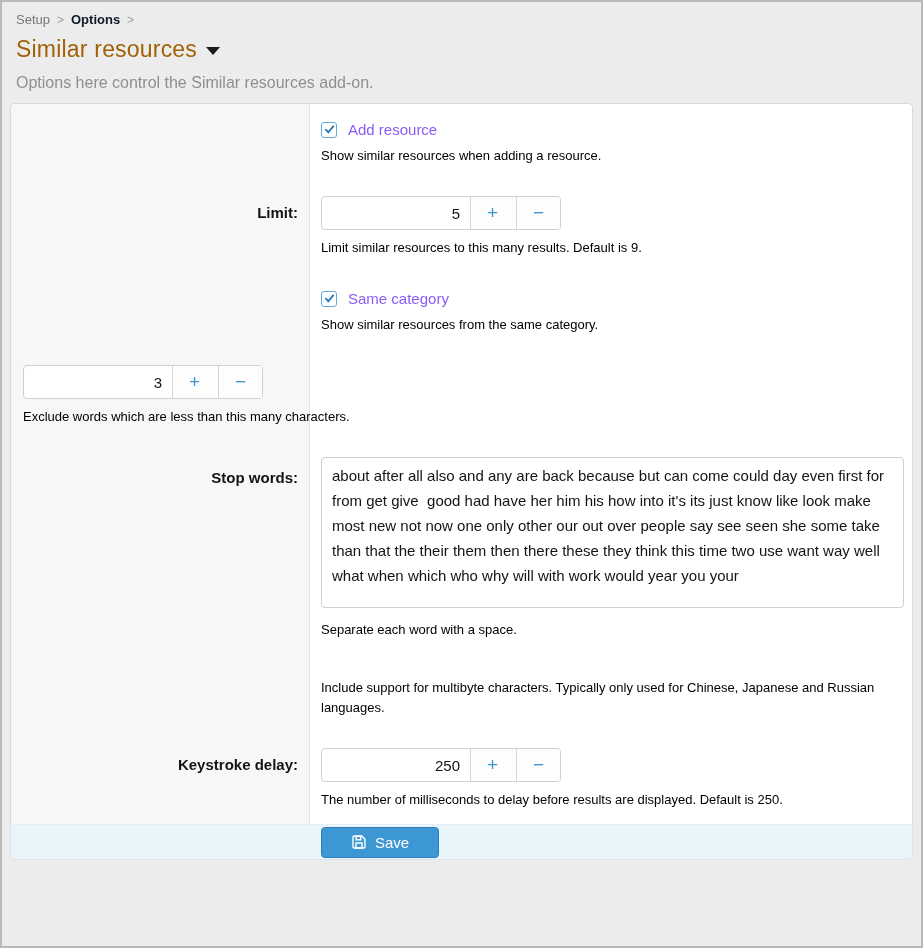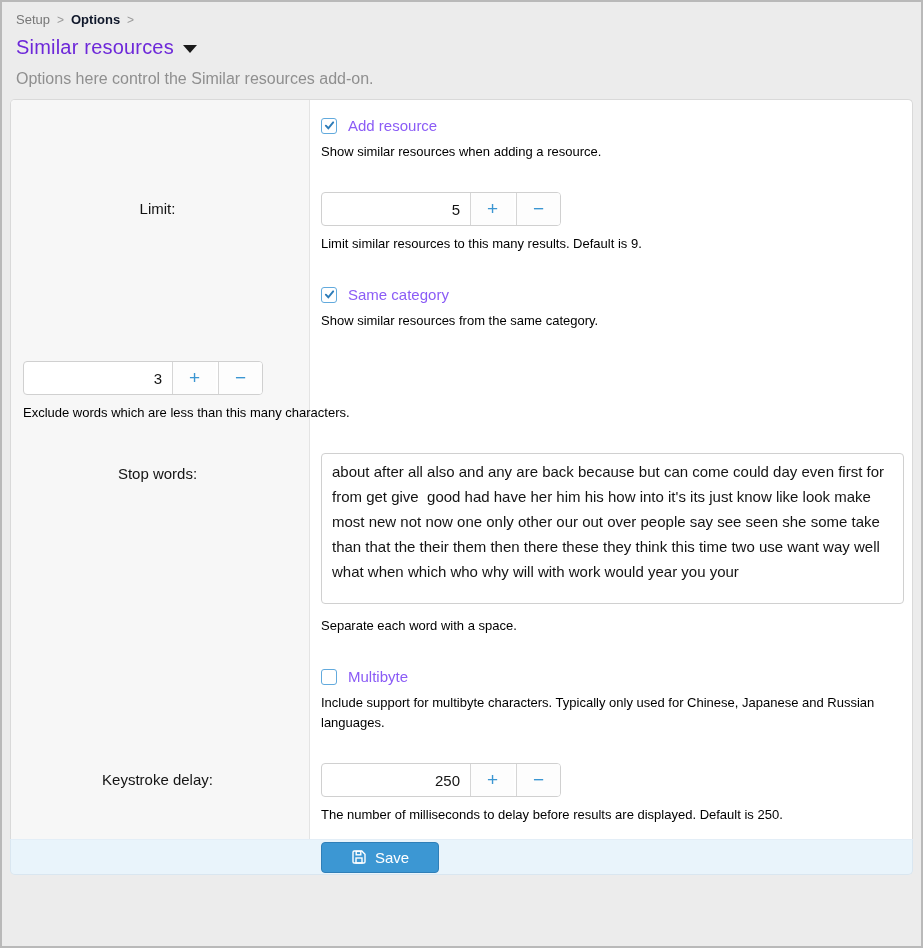--- a/index.html
+++ b/index.html
@@ -11,39 +11,39 @@
     position: relative;
     overflow: hidden;
   }
   
   .page-header { padding: 10px 14px 0 14px; }
   .breadcrumb { font-size: 13px; color: #8b8b8b; margin-bottom: 9px; }
   .breadcrumb a { text-decoration: none; color: #777; cursor: pointer; }
   .breadcrumb .crumb-strong { color: #0f172a; font-weight: bold; }
   .breadcrumb .sep { color: #9a9a9a; margin: 0 7px; font-size: 12px; }
   .page-title-row { display: inline-flex; align-items: center; gap: 9px; cursor: pointer; margin-bottom: 11px; }
-  .page-title { font-size: 20px; font-weight: 400; color: #6d28d9; letter-spacing: .2px; }
+  .page-title { font-size: 23px; font-weight: 400; color: #a16207; letter-spacing: .2px; }
   .title-arrow { width: 0; height: 0; border-left: 7px solid transparent; border-right: 7px solid transparent; border-top: 8px solid #1a1a1a; margin-top: 3px; }
   .page-subtitle { font-size: 16px; color: #8f8f8f; margin-bottom: 11px; }
 
   
   .form-panel {
     margin: 0 8px; background: #fff;
     border: 1px solid #d9d9d9; border-bottom: none;
     border-radius: 5px 5px 0 0;
     position: relative;
     padding: 15px 0 14px 0;
   }
   .form-panel::before {
     content: ""; position: absolute; left: 0; top: 0; bottom: 0; width: 298px;
     background: #f7f7f7; border-right: 1px solid #e4e4e4; border-radius: 4px 0 0 0;
   }
   .row { display: flex; position: relative; margin-bottom: 30px; }
   .row:last-child { margin-bottom: 0; }
-  .cell-label { width: 298px; flex: 0 0 298px; text-align: center; padding: 8px 11px 0 6px; }
+  .cell-label { width: 298px; flex: 0 0 298px; text-align: right; padding: 8px 11px 0 6px; font-weight: bold; }
   .cell-label label { font-size: 15px; color: #141414; }
   .cell-label.top-align { padding-top: 12px; }
   .cell-control { flex: 1; padding: 0 8px 0 12px; min-width: 0; }
   .desc { font-size: 13px; color: #000000; margin-top: 8px; line-height: 20px; }
 
   
   .check-row { display: flex; align-items: center; gap: 11px; cursor: pointer; padding-top: 2px; }
   .checkbox {
     width: 16px; height: 16px; background: #fff;
     border: 1px solid #62aadd; border-radius: 3px;
@@ -175,26 +175,20 @@
     </div>
     <div class="cell-control">
       <textarea class="stopwords" spellcheck="false" style="">about after all also and any are back because but can come could day even first for from get give  good had have her him his how into it's its just know like look make most new not now one only other our out over people say see seen she some take than that the their them then there these they think this time two use want way well what when which who why will with work would year you your</textarea>
       <div class="desc">Separate each word with a space.</div>
     </div>
   </div>
 
   <div class="row">
     <div class="cell-label"></div>
     <div class="cell-control">
-      <div class="check-row">
-        <span class="checkbox">
-          
-        </span>
-        <span class="check-label">Multibyte</span>
-      </div>
       <div class="desc">Include support for multibyte characters. Typically only used for Chinese, Japanese and Russian languages.</div>
     </div>
   </div>
 
   <div class="row">
     <div class="cell-label">
       <label>Keystroke delay:</label>
     </div>
     <div class="cell-control">
       <div class="number-group">

